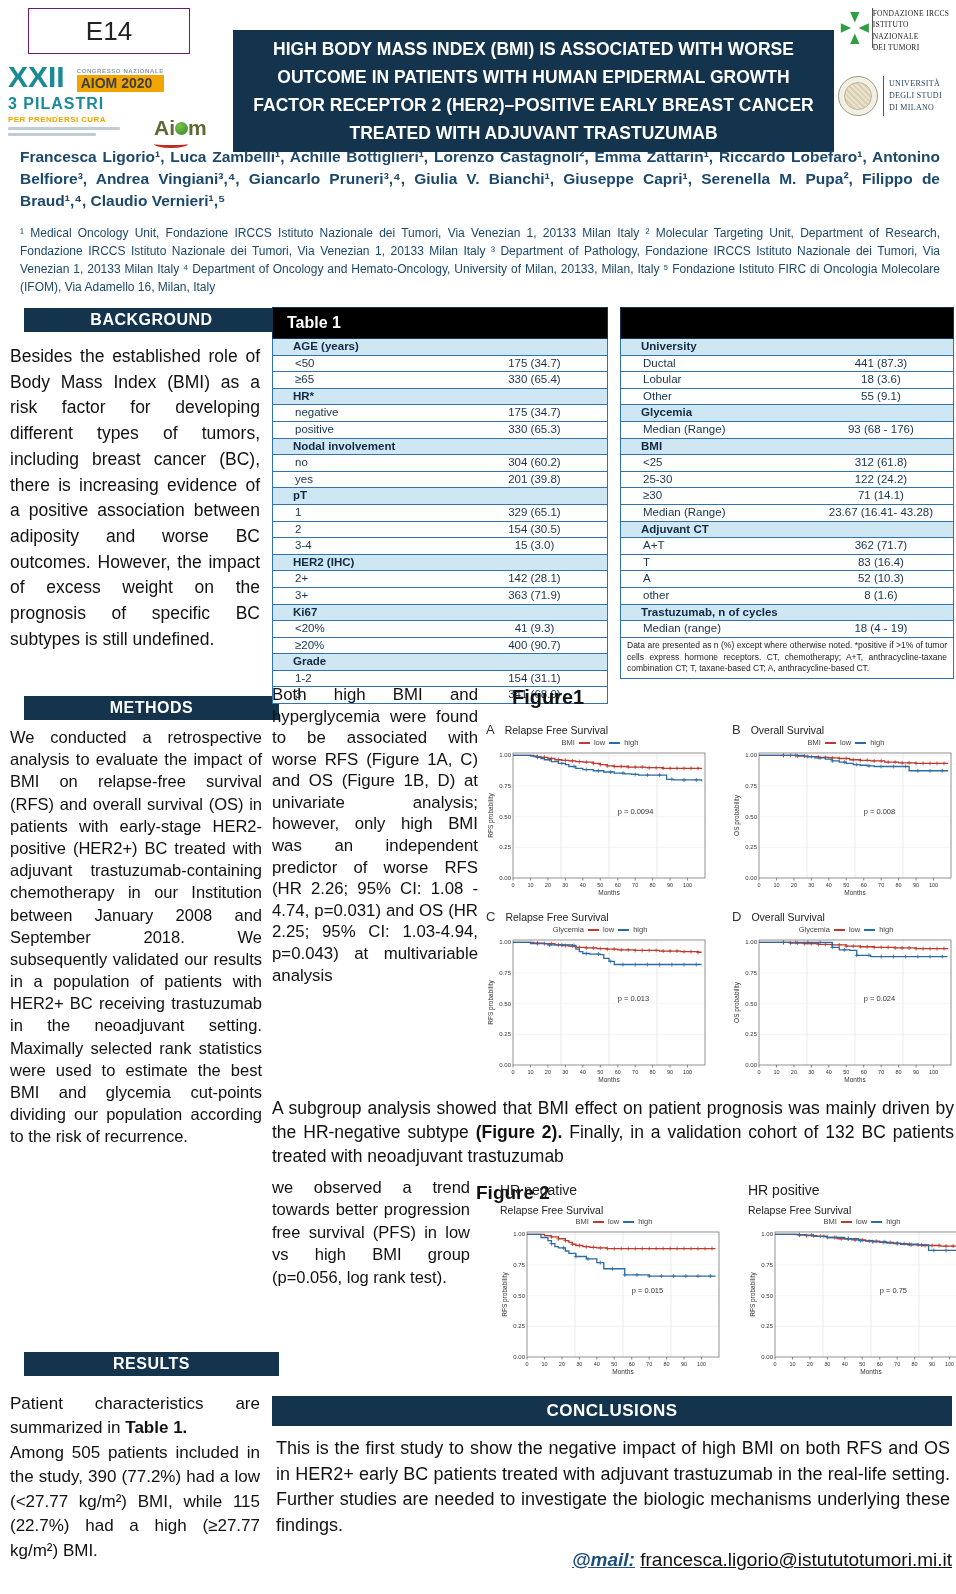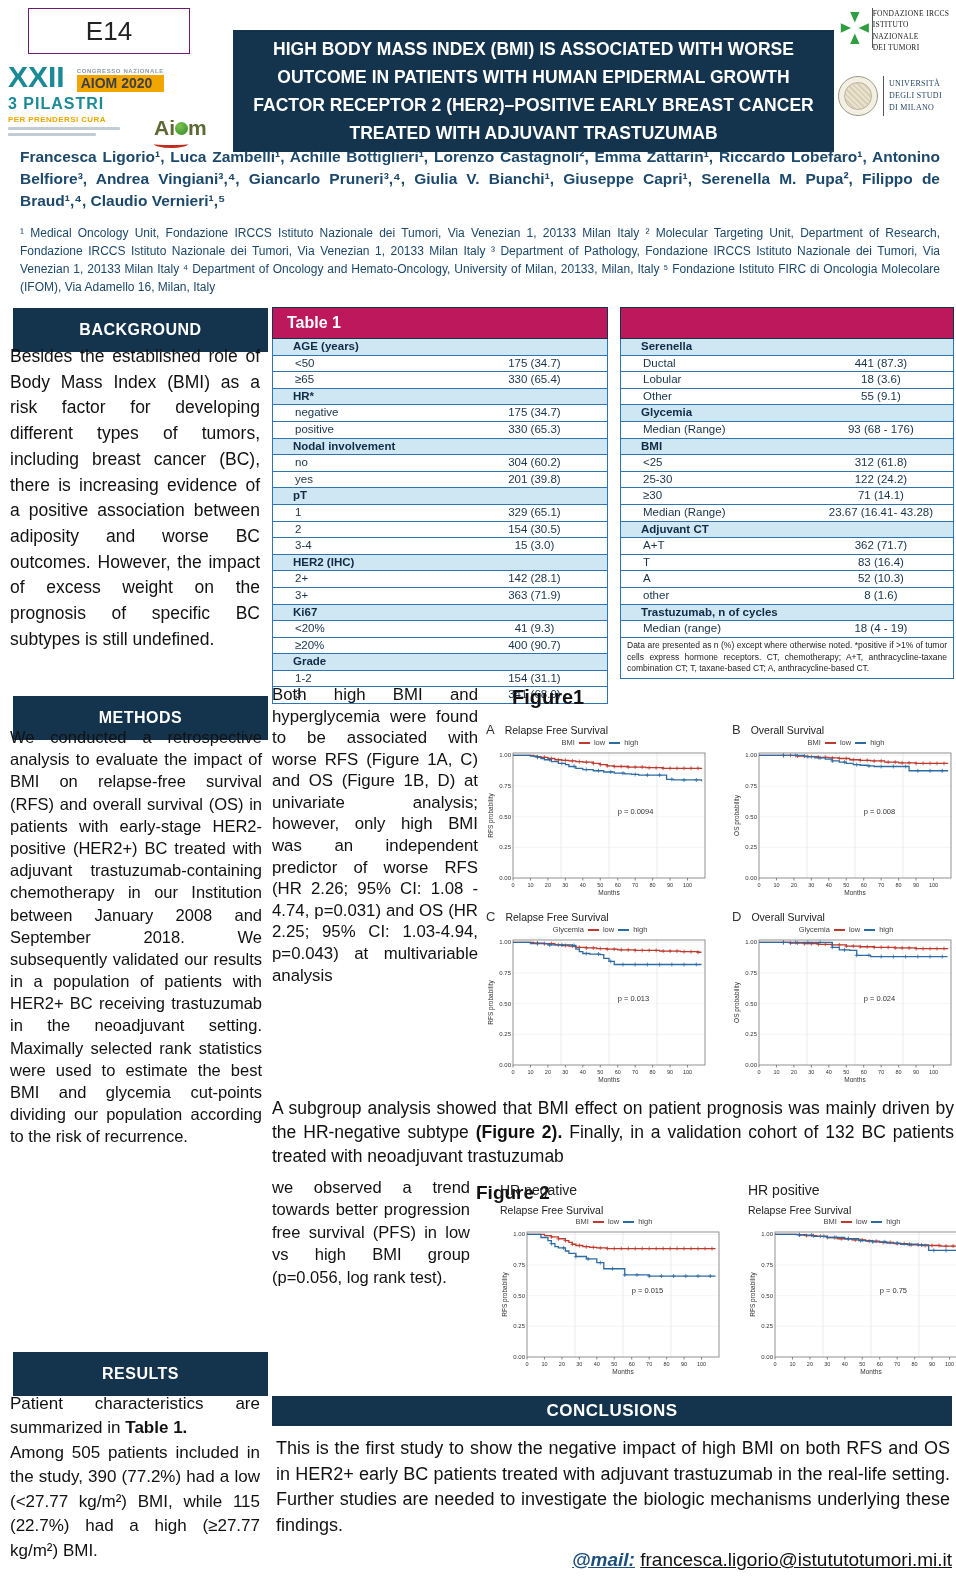--- a/index.html
+++ b/index.html
@@ -39,30 +39,30 @@
   .seal-inner{width:26px;height:26px;border-radius:50%;border:1px solid #b9b3a0;
               background:repeating-linear-gradient(45deg,#e9e2cf 0 2px,#d8cfb4 2px 4px);}
 
   
   .authors{left:20px;top:146px;width:920px;color:#1c486b;font-weight:bold;font-size:15.5px;
            line-height:1.42;text-align:justify;}
   .affiliations{left:20px;top:224px;width:920px;color:#1c486b;font-size:12px;line-height:1.5;
                 text-align:justify;}
 
   
-  .secbar{width:255px;left:13px;height:44px;background:#14344e;color:#fff;font-weight:bold;
+  .secbar{width:255px;left:24px;height:24px;background:#14344e;color:#fff;font-weight:bold;
           font-size:16px;letter-spacing:.5px;display:flex;align-items:center;justify-content:center;}
   .body-text{text-align:justify;color:#111;}
   .bg-text{left:10px;top:344px;width:250px;font-size:17.5px;line-height:1.47;}
   .me-text{left:10px;top:726px;width:252px;font-size:16.5px;line-height:1.345;}
   .re-text{left:10px;top:1392px;width:250px;font-size:17px;line-height:1.44;}
 
   
   .tbl{border:1px solid #2e74b5;border-top:none;font-size:11.5px;}
-  .tbl-header{height:30px;background:#be185d;color:#fff;font-weight:bold;font-size:16px;
+  .tbl-header{height:30px;background:#000000;color:#fff;font-weight:bold;font-size:16px;
               display:flex;align-items:center;padding-left:14px;border:1px solid #14344e;}
   .trow{display:flex;border-top:1px solid #2e74b5;min-height:15.6px;line-height:15.6px;}
   .trow:first-child{border-top:none;}
   .trow.cat{background:#cfe6f3;font-weight:bold;color:#0f2b46;}
   .trow.data{background:#fff;color:#15334d;}
   .tcell-l{flex:1.15;padding-left:20px;}
   .trow.data .tcell-l{padding-left:22px;}
   .tcell-v{flex:1;text-align:center;}
   .tbl-foot{border-top:1px solid #2e74b5;font-size:8.5px;line-height:1.4;padding:2px 6px 3px 6px;
             color:#222;text-align:justify;}
@@ -260,21 +260,21 @@
         <div class="trow data">
           <div class="tcell-l">3</div>
           <div class="tcell-v">341 (68.9)</div>
         </div>
       </div>
   </div>
   <div class="abs" style="left:620px;top:307px;width:334px">
     <div class="tbl-header"></div>
     <div class="tbl" id="tbl-right">
         <div class="trow cat">
-          <div class="tcell-l">Serenella</div>
+          <div class="tcell-l">University</div>
           <div class="tcell-v"></div>
         </div>
         <div class="trow data">
           <div class="tcell-l">Ductal</div>
           <div class="tcell-v">441 (87.3)</div>
         </div>
         <div class="trow data">
           <div class="tcell-l">Lobular</div>
           <div class="tcell-v">18 (3.6)</div>
         </div>

